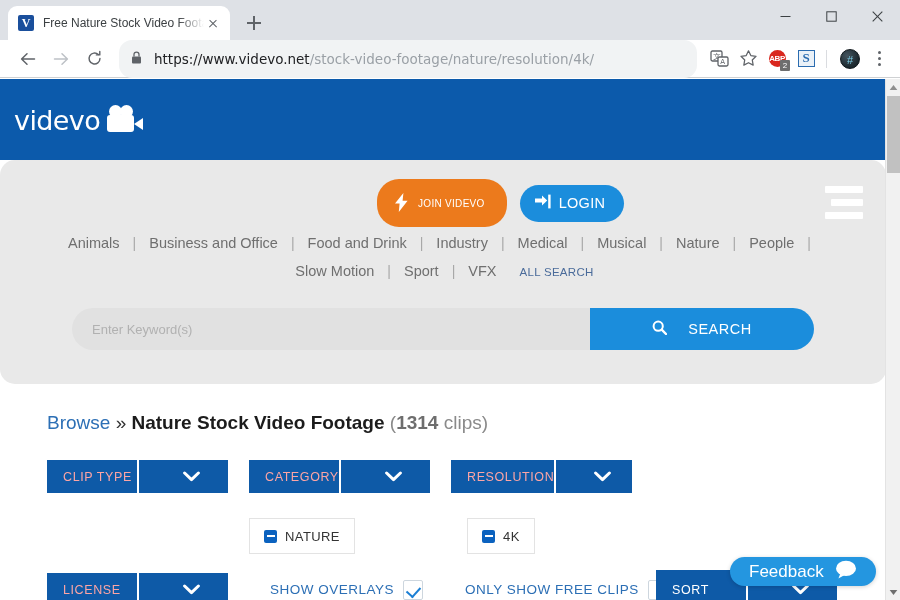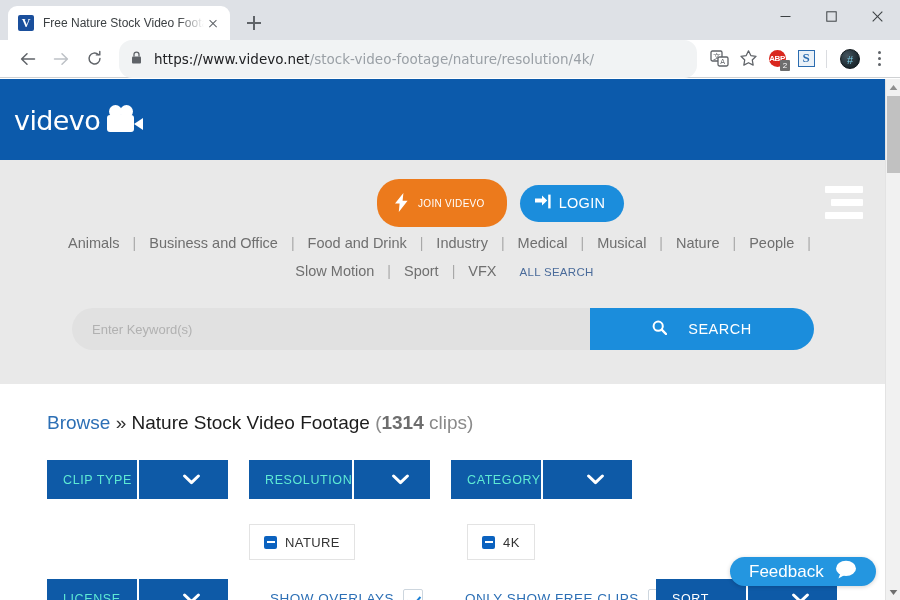--- a/index.html
+++ b/index.html
@@ -164,21 +164,21 @@
     position: absolute; right: 23px; top: 107px;
     width: 38px; cursor: pointer;
   }
   .burger i {
     display: block; height: 7px; background: #fff; margin-bottom: 6px; border-radius: 1px;
   }
   .burger i:nth-child(2) { margin-left: 6px; width: 32px; }
   .burger i:nth-child(3) { margin-bottom: 0; }
 
   
-  .cat-band { background: #e9e9e9; padding: 26px 17px 34px; }
+  .cat-band { background: #e9e9e9; padding: 26px 17px 34px; border-radius: 15px; }
   .cat-title {
     text-align: center; font-size: 17.5px; letter-spacing: 0.6px;
     color: #2d2d2d; font-weight: bold; margin-bottom: 22px;
   }
   .cat-row {
     display: flex; justify-content: center; align-items: baseline;
     flex-wrap: wrap; line-height: 28px;
   }
   .cat-link {
     color: #6f6f6f; font-size: 14.5px; text-decoration: none; cursor: pointer;
@@ -207,27 +207,27 @@
     display: flex; align-items: center; justify-content: center; gap: 21px;
     font-size: 14.5px; letter-spacing: 0.5px; cursor: pointer;
     font-family: "Liberation Sans", sans-serif;
   }
 
   
   .content { background: #fff; padding: 28px 0 0 47px; }
   .breadcrumb { font-size: 19px; color: #333; margin-bottom: 26px; }
   .bc-browse { color: #2c6fb5; cursor: pointer; }
   .bc-sep { color: #333; }
-  .bc-title { color: #1c1c1c; font-weight: normal; }
+  .bc-title { color: #1c1c1c; font-weight: bold; }
   .bc-count { color: #8a8a8a; font-weight: normal; }
   .bc-count b { color: #6e6e6e; }
 
   .filter-row { display: flex; gap: 21px; margin-bottom: 25px; }
   .filter-dd {
-    width: 181px; height: 39px; background: #0e5aa7; color: #5eead4;
+    width: 181px; height: 33px; background: #0e5aa7; color: #fca5a5;
     display: flex; align-items: center; cursor: pointer;
   }
   .filter-dd span {
     flex: 1; padding-left: 16px; font-size: 12.5px; letter-spacing: 0.6px;
   }
   .filter-dd .arrow {
     width: 41px; height: 100%; border-left: 2px solid #fff;
     display: flex; align-items: center; justify-content: center;
   }
 
@@ -488,29 +488,29 @@
         <div class="filter-row">
           <div class="filter-dd">
             <span>CLIP TYPE</span>
             <span class="arrow">
               <svg width="17" height="11" viewBox="0 0 17 11">
                   <path d="M1.6 2l6.9 6.6L15.4 2" fill="none" stroke="#fff" stroke-width="3" stroke-linecap="round" stroke-linejoin="round"></path>
                 </svg>
             </span>
           </div>
           <div class="filter-dd">
-            <span>RESOLUTION</span>
+            <span>CATEGORY</span>
             <span class="arrow">
               <svg width="17" height="11" viewBox="0 0 17 11">
                   <path d="M1.6 2l6.9 6.6L15.4 2" fill="none" stroke="#fff" stroke-width="3" stroke-linecap="round" stroke-linejoin="round"></path>
                 </svg>
             </span>
           </div>
           <div class="filter-dd">
-            <span>CATEGORY</span>
+            <span>RESOLUTION</span>
             <span class="arrow">
               <svg width="17" height="11" viewBox="0 0 17 11">
                   <path d="M1.6 2l6.9 6.6L15.4 2" fill="none" stroke="#fff" stroke-width="3" stroke-linecap="round" stroke-linejoin="round"></path>
                 </svg>
             </span>
           </div>
         </div>
 
         <div class="chips">
           <div class="chip" style="left:202px;">

